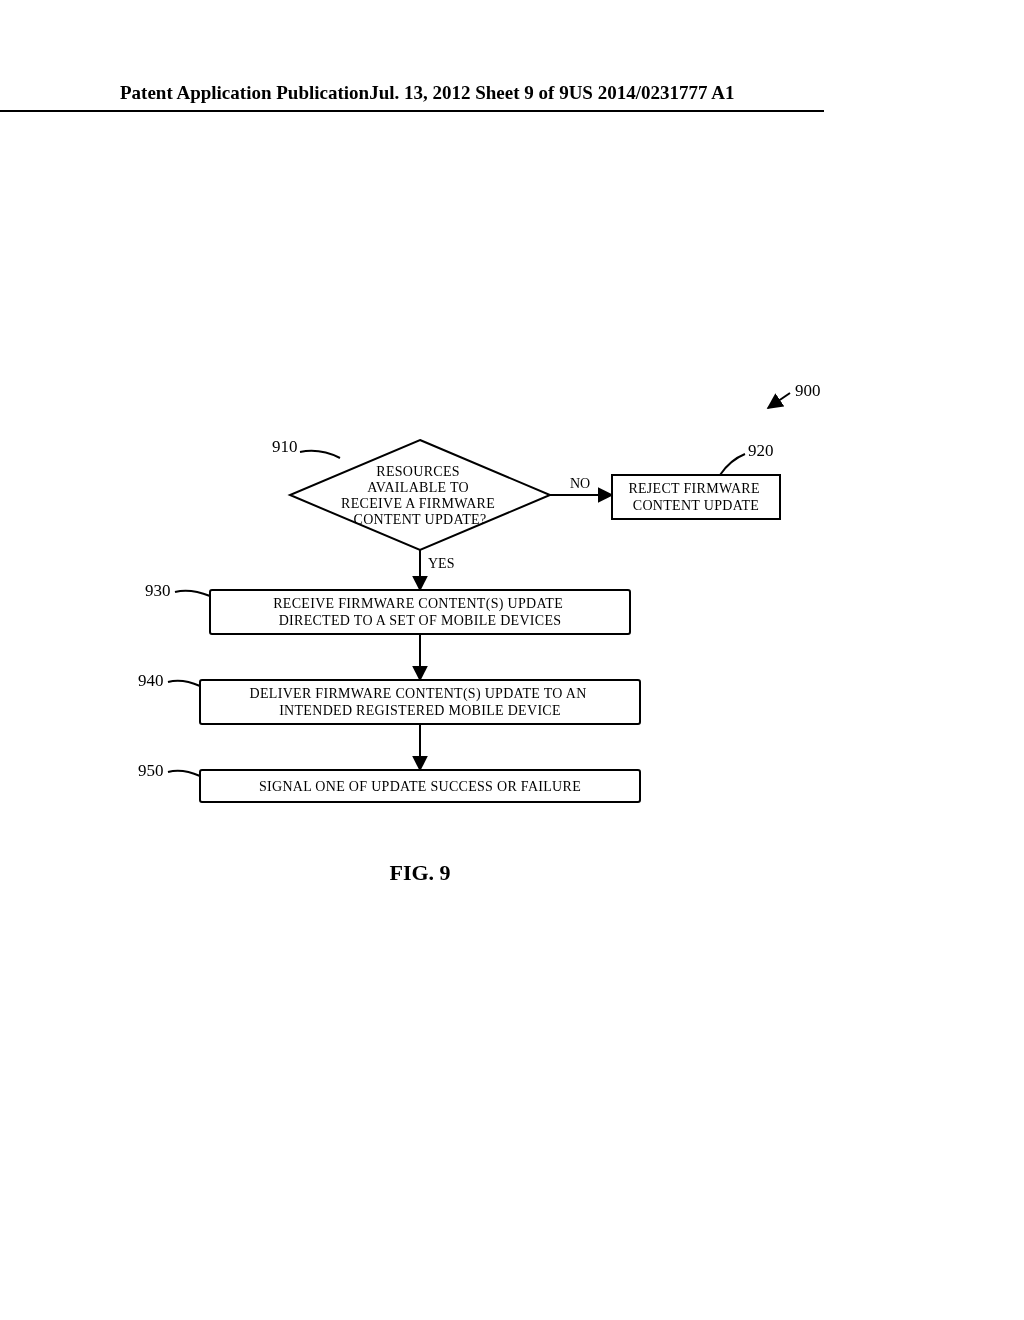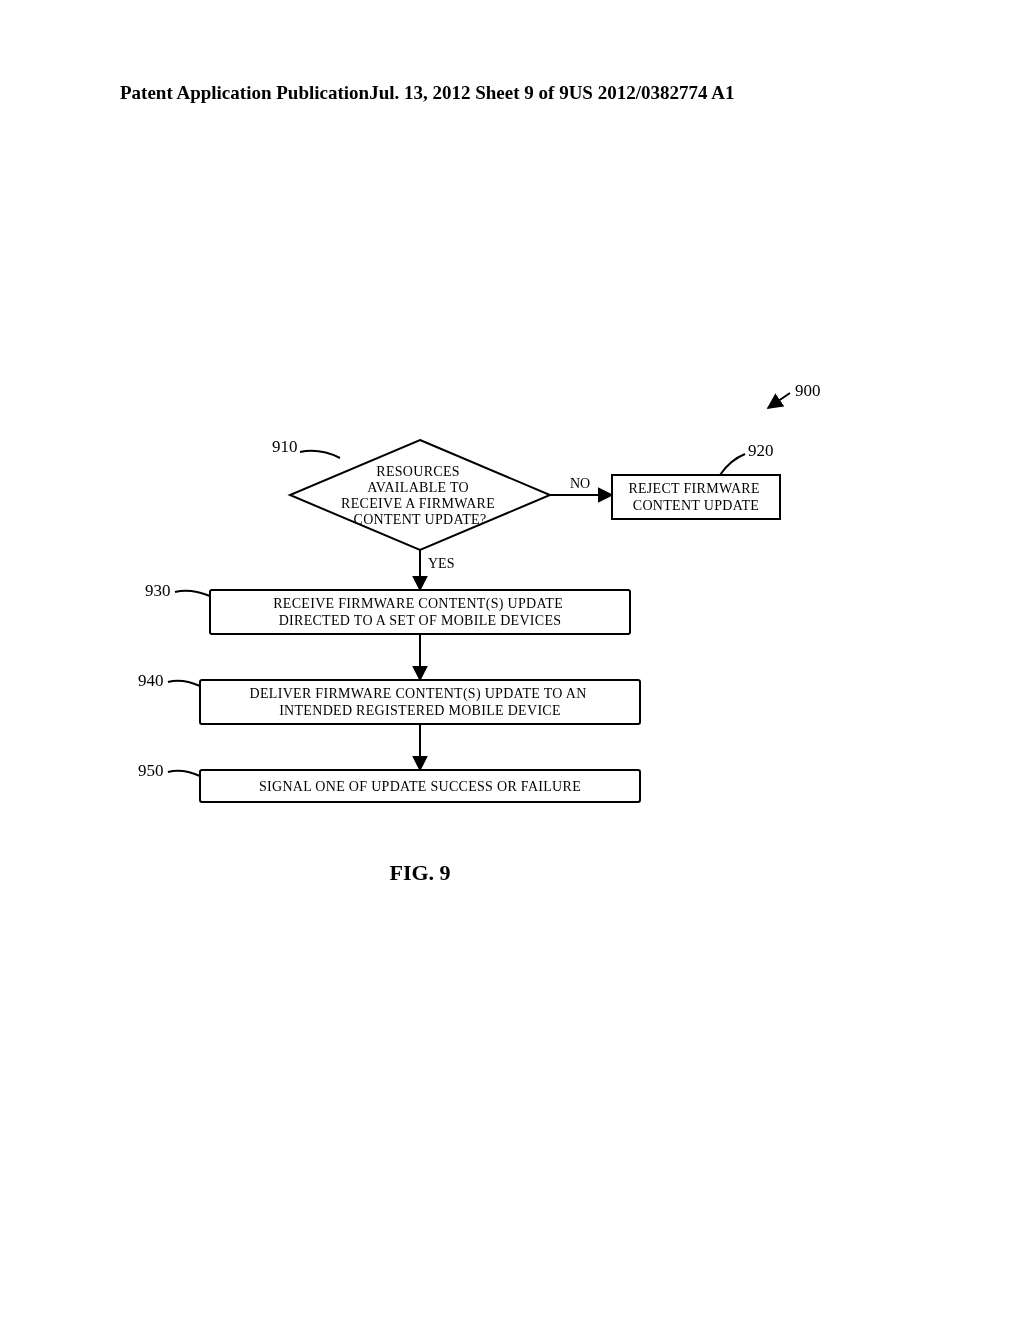--- a/index.html
+++ b/index.html
@@ -17,21 +17,21 @@
     position: relative;
     width: 1024px;
     height: 1320px;
   }
   .header {
     position: absolute;
     top: 82px;
     left: 0;
     width: 824px;
     display: flex;
-    flex-direction: row;
+    flex-direction: column;
   }
   .header-row {
     display: flex;
     justify-content: space-between;
     padding: 0 120px 0 120px;
     font-size: 19px;
     font-weight: bold;
   }
   .header-row span { white-space: nowrap; }
   .hr {
@@ -57,21 +57,21 @@
 </style>
 </head>
 <body>
 
 <div class="page">
 
   <div class="header">
     <div class="header-row">
       <span>Patent Application Publication</span>
       <span>Jul. 13, 2012  Sheet 9 of 9</span>
-      <span>US 2012/0382774 A1</span>
+      <span>US 2014/0231777 A1</span>
     </div>
     <hr class="hr">
   </div>
 
   <svg class="svg-wrap" width="1024" height="1320">
     <defs>
       <marker id="arrow" viewBox="0 0 10 10" refX="9" refY="5" markerWidth="8" markerHeight="8" orient="auto-start-reverse">
         <path d="M 0 0 L 10 5 L 0 10 z" fill="#000"></path>
       </marker>
     </defs>

